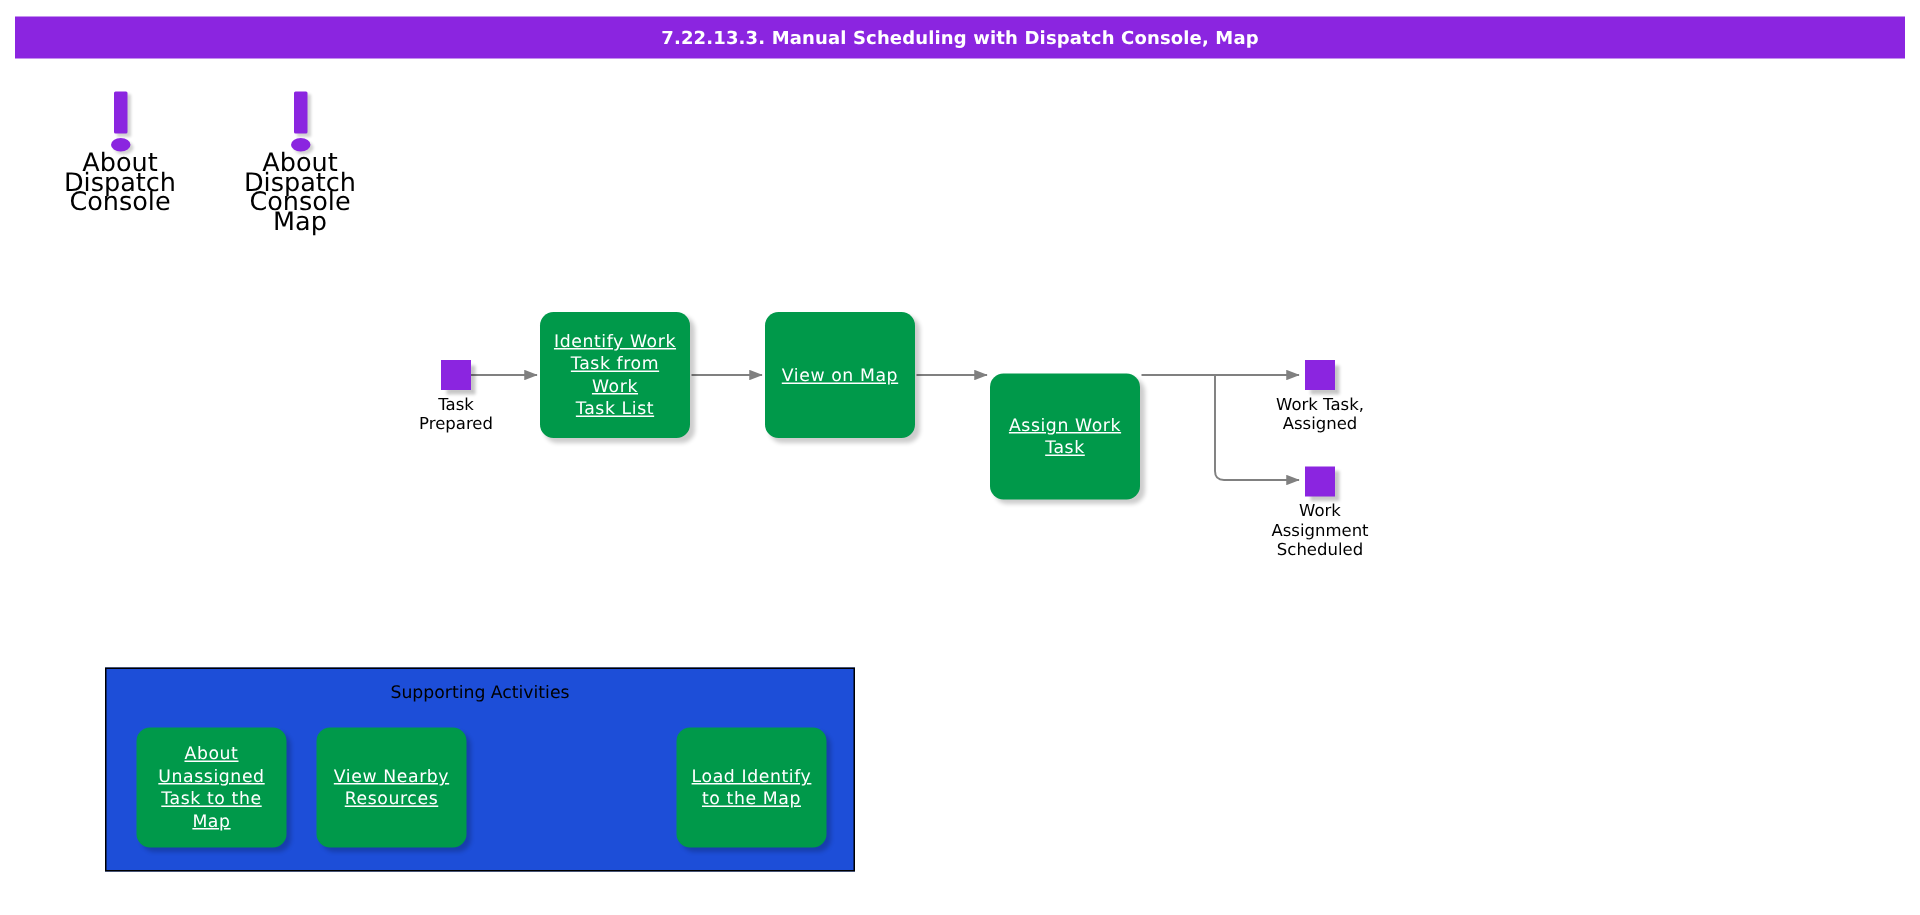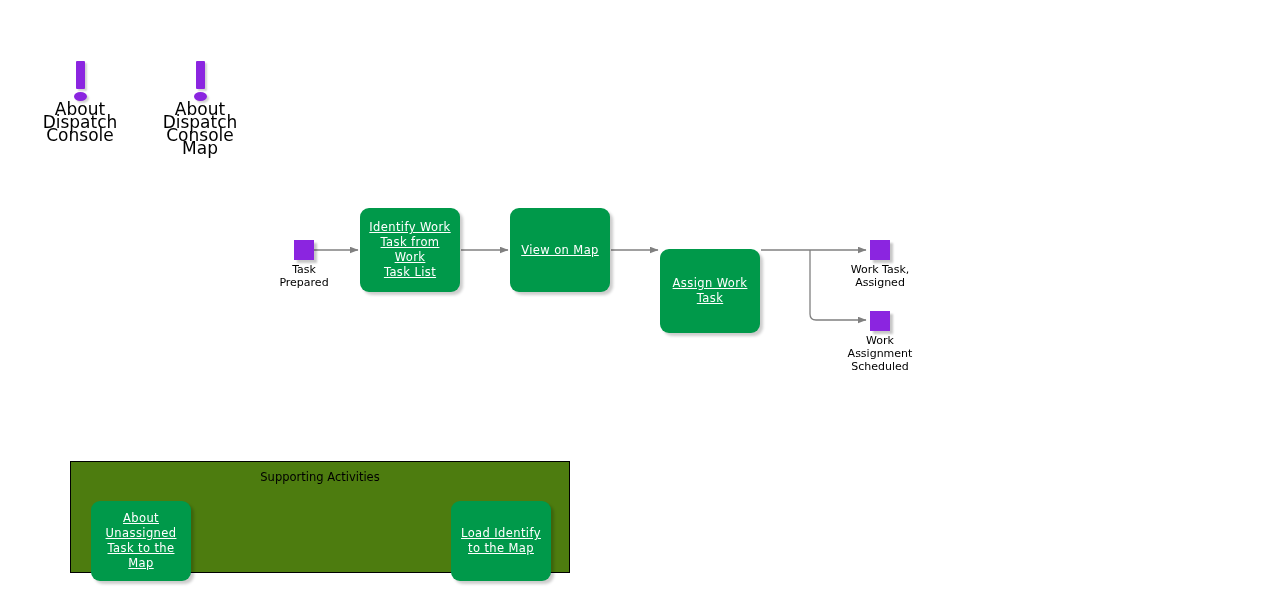--- a/index.html
+++ b/index.html
@@ -121,26 +121,26 @@
     color: #000000;
     line-height: 13px;
     white-space: pre-line;
     font-family: "DejaVu Sans", "Liberation Sans", sans-serif;
   }
 
   
   .support-box {
     position: absolute;
     left: 70px;
-    top: 461px;
+    top: 445px;
     width: 500px;
-    height: 112px;
+    height: 136px;
     border: 1px solid #000000;
     box-sizing: border-box;
-    background: #4d7c0f;
+    background: #1d4ed8;
   }
   .support-box .support-title {
     position: absolute;
     top: 8px;
     left: 0;
     width: 100%;
     text-align: center;
     font-size: 11.5px;
     color: #000000;
     font-family: "DejaVu Sans", "Liberation Sans", sans-serif;
@@ -153,20 +153,23 @@
     width: 1280px;
     height: 610px;
     pointer-events: none;
   }
 </style>
 </head>
 <body>
 
 <div id="canvas">
 
+  <div class="titlebar">
+    <span class="title-text">7.22.13.3. Manual Scheduling with Dispatch Console, Map</span>
+  </div>
 
   <div class="note" style="left:20px; top:55px;">
     <div class="excl">
       <div class="bar"></div>
       <div class="dot"></div>
     </div>
     <div class="note-label">About
 Dispatch
 Console</div>
   </div>
@@ -235,20 +238,24 @@
   </div>
 
   <div class="support-box">
     <div class="support-title">Supporting Activities</div>
 
     <div class="activity" style="left:20px; top:39px; width:100px; height:80px;">
       <span>About Unassigned
 Task to the Map</span>
     </div>
 
+    <div class="activity" style="left:140px; top:39px; width:100px; height:80px;">
+      <span>View Nearby
+Resources</span>
+    </div>
 
 
     <div class="activity" style="left:380px; top:39px; width:100px; height:80px;">
       <span>Load Identify
 to the Map</span>
     </div>
   </div>
 
 </div>
 

